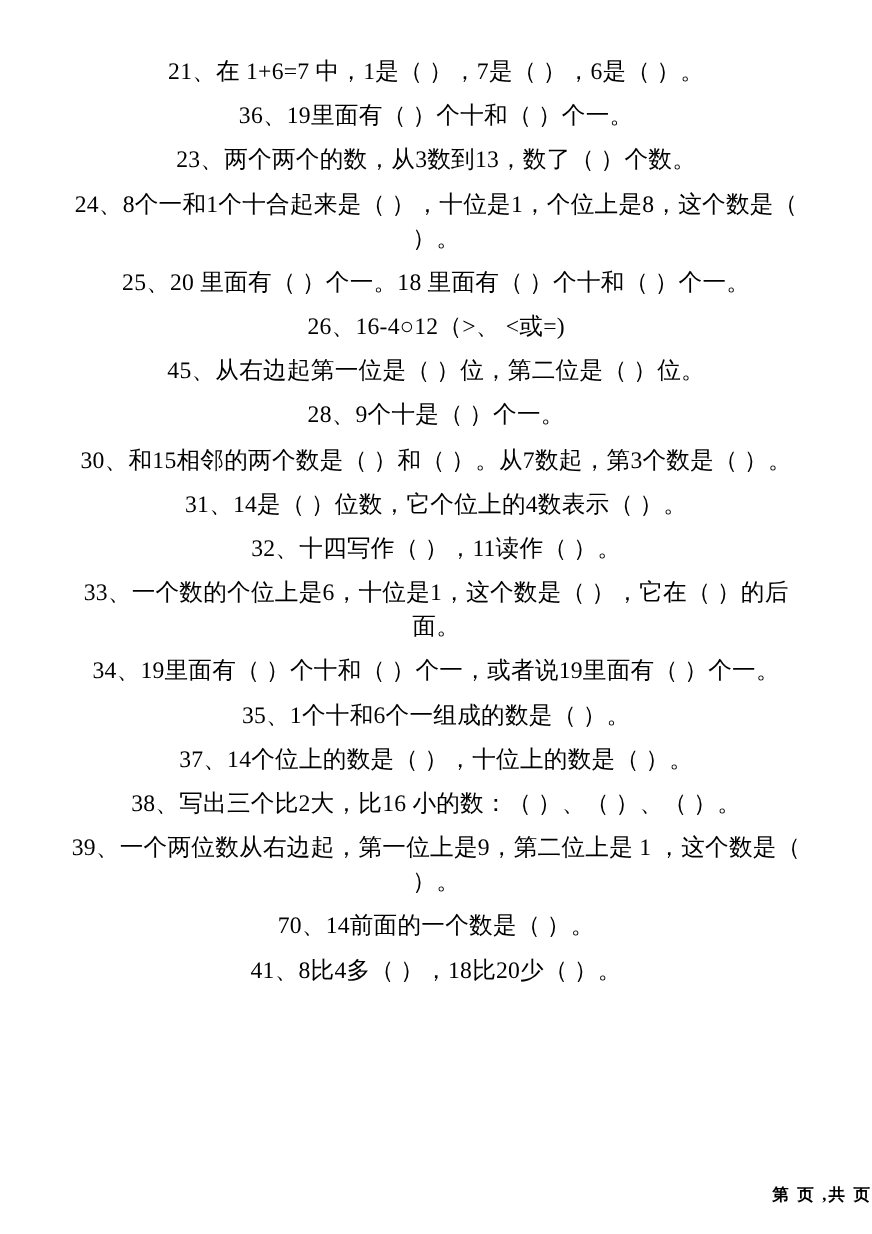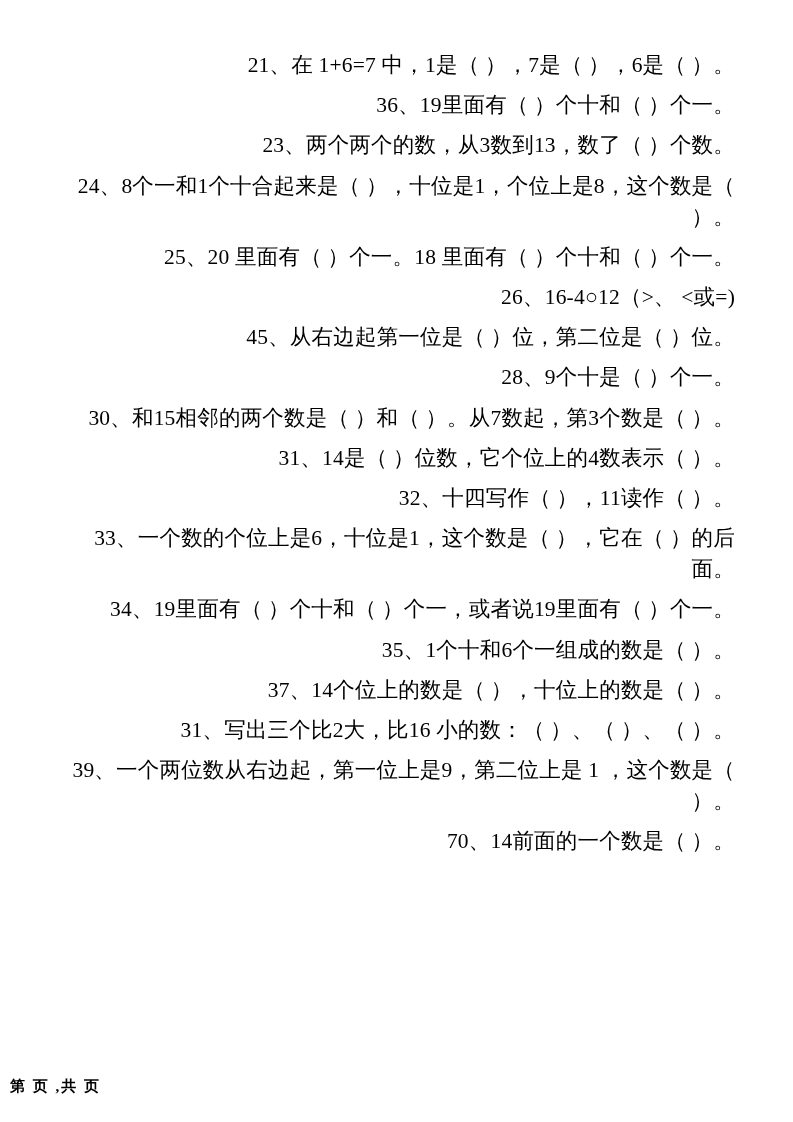--- a/index.html
+++ b/index.html
@@ -25,29 +25,29 @@
   .q-list {
     list-style: none;
     margin: 0;
     padding: 0;
   }
   .q-item {
     font-size: 21.5px;
     line-height: 1.45;
     margin: 0 0 9px 0;
     letter-spacing: 0.2px;
-    text-align: right;
+    text-align: center;
     word-break: break-word;
   }
   .footer {
     position: absolute;
-    left: 10px;
+    left: 0;
     right: 0;
     bottom: 26px;
-    text-align: left;
+    text-align: right;
     font-size: 15px;
     font-weight: bold;
     letter-spacing: 2px;
     color: #000;
     font-family: "Liberation Serif", "DejaVu Serif", serif;
   }
 </style>
 </head>
 <body>
 
@@ -61,18 +61,19 @@
     <li class="q-item">26、16-4○12（&gt;、 &lt;或=)</li>
     <li class="q-item">45、从右边起第一位是（   ）位，第二位是（   ）位。</li>
     <li class="q-item">28、9个十是（   ）个一。</li>
     <li class="q-item">30、和15相邻的两个数是（   ）和（   ）。从7数起，第3个数是（   ）。</li>
     <li class="q-item">31、14是（   ）位数，它个位上的4数表示（   ）。</li>
     <li class="q-item">32、十四写作（   ），11读作（   ）。</li>
     <li class="q-item">33、一个数的个位上是6，十位是1，这个数是（   ），它在（   ）的后面。</li>
     <li class="q-item">34、19里面有（   ）个十和（   ）个一，或者说19里面有（   ）个一。</li>
     <li class="q-item">35、1个十和6个一组成的数是（   ）。</li>
     <li class="q-item">37、14个位上的数是（   ），十位上的数是（   ）。</li>
-    <li class="q-item">31、写出三个比2大，比16 小的数：（   ）、（   ）、（   ）。</li>
+    <li class="q-item">38、写出三个比2大，比16 小的数：（   ）、（   ）、（   ）。</li>
     <li class="q-item">39、一个两位数从右边起，第一位上是9，第二位上是 1 ，这个数是（   ）。</li>
     <li class="q-item">70、14前面的一个数是（   ）。</li>
+    <li class="q-item">41、8比4多（   ），18比20少（   ）。</li>
   </ol>
   <div class="footer">第   页 ,共    页</div>
 </div>
 
 </body></html>

